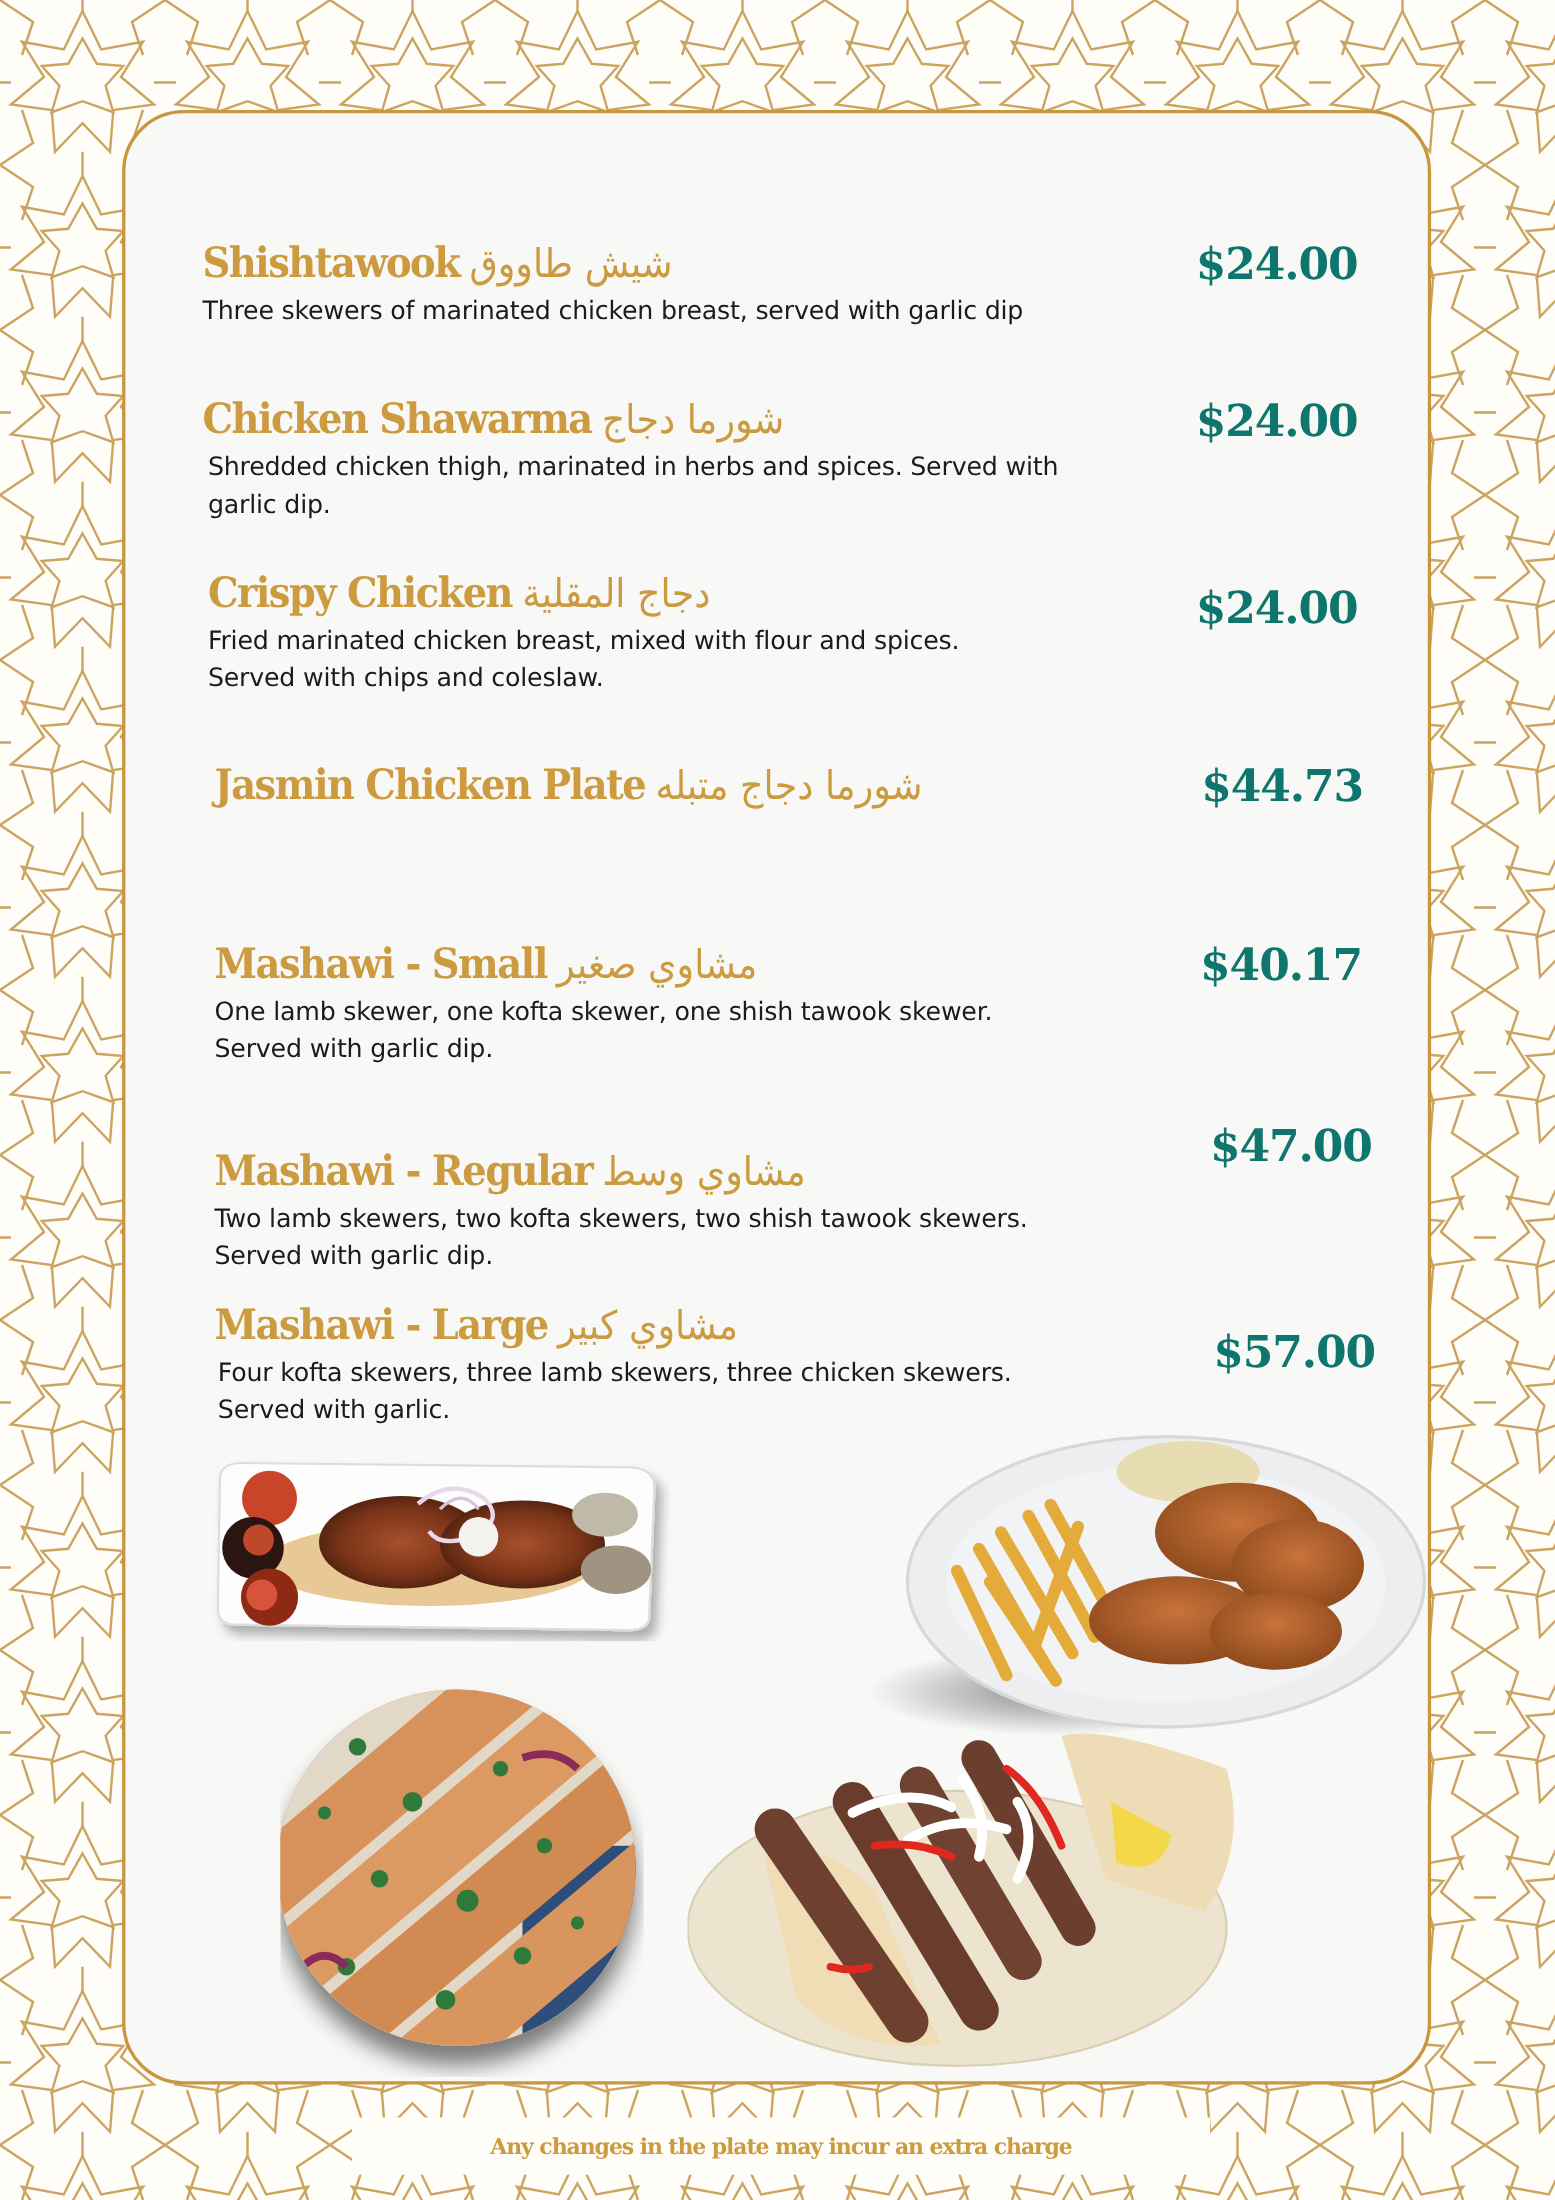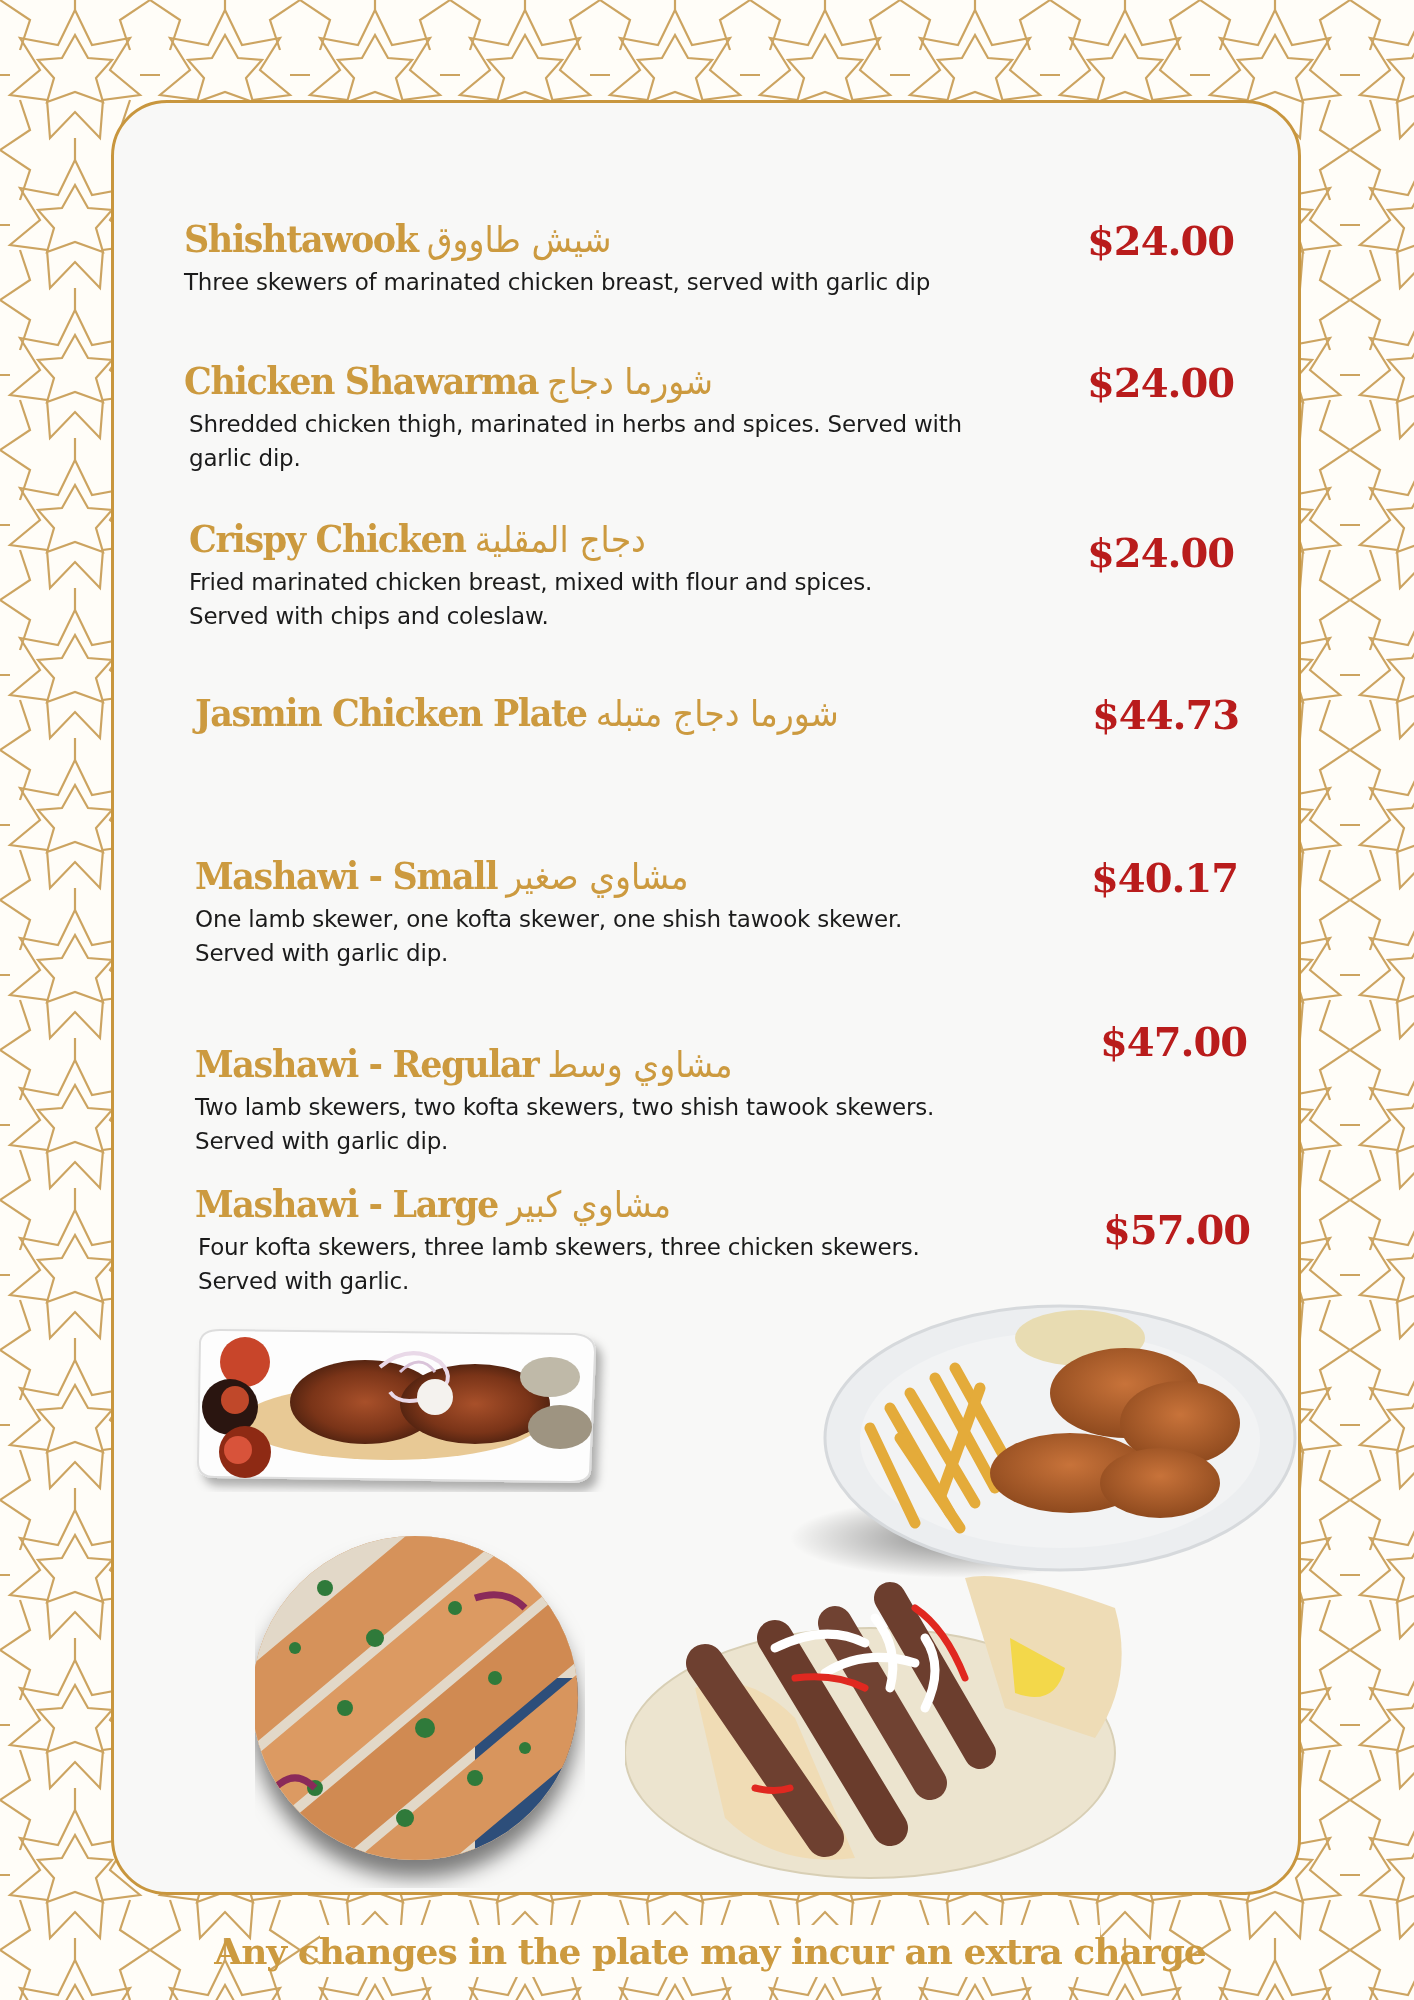--- a/index.html
+++ b/index.html
@@ -36,21 +36,21 @@
     font-family:"DejaVu Sans", sans-serif;
     font-weight:normal;
     letter-spacing:0;
     margin-left:10px;
     font-size:36px;
   }
   .price {
     position:absolute; z-index:2;
     font-family:"DejaVu Serif", serif;
     font-weight:bold;
-    color:#b91c1c;
+    color:#0f766e;
     font-size:40px;
     letter-spacing:-1px;
     line-height:46px;
     white-space:nowrap;
   }
   .desc {
     font-family:"DejaVu Sans", sans-serif;
     color:#1b1b1b;
     font-size:23px;
     line-height:34px;
@@ -59,21 +59,21 @@
     white-space:pre-line;
   }
   .photo { position:absolute; z-index:3; }
   .footer-band {
     position:absolute; left:320px; top:1925px; width:780px; height:52px;
     background:#fffdf8; z-index:2;
     display:flex; align-items:center; justify-content:center;
   }
   .footer-text {
     font-family:"DejaVu Serif", serif;
-    font-weight:bold; color:#cc9a3f; font-size:36px; letter-spacing:-1px;
+    font-weight:bold; color:#cc9a3f; font-size:20px; letter-spacing:-1px;
     white-space:nowrap;
   }
 </style>
 </head>
 <body>
 
 <div class="pattern">
   <svg xmlns="http://www.w3.org/2000/svg" viewBox="0 0 1414 2000" preserveAspectRatio="none">
     <defs>
       <pattern id="star" x="0" y="0" width="150" height="150" patternUnits="userSpaceOnUse">

